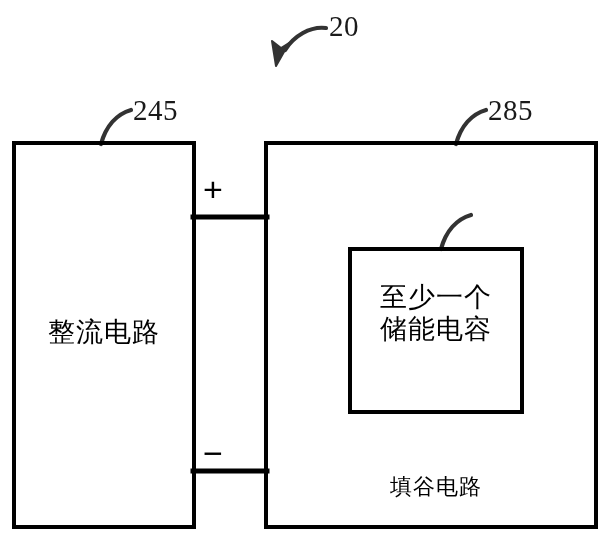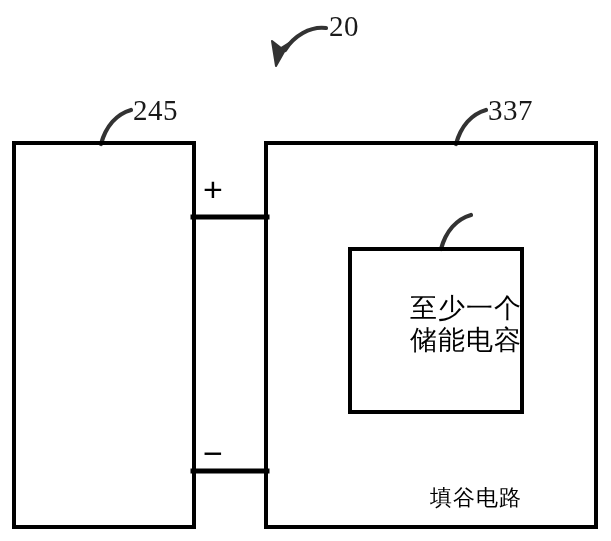--- a/index.html
+++ b/index.html
@@ -30,23 +30,22 @@
     line-height: 1;
     white-space: nowrap;
     letter-spacing: 0.5px;
   }
   .cn-label {
     position: absolute;
     font-family: "DejaVu Sans", "Liberation Sans", sans-serif;
     color: #000000;
     line-height: 1.18;
     white-space: nowrap;
-    text-align: right;
+    text-align: center;
     letter-spacing: 1px;
-    margin-top: 11px;
   }
   .sign-label {
     position: absolute;
     font-family: "Liberation Sans", "DejaVu Sans", sans-serif;
     color: #000000;
     line-height: 1;
     white-space: nowrap;
   }
   #label-rectifier {
     left: 14px;
@@ -110,27 +109,28 @@
     <line x1="193" y1="217" x2="267" y2="217" stroke="#000000" stroke-width="5" stroke-linecap="square"></line>
 
     <line x1="193" y1="471" x2="267" y2="471" stroke="#000000" stroke-width="5" stroke-linecap="square"></line>
 
   </svg>
 
   <div class="ref-num" id="ref-20">20</div>
 
   <div class="ref-num" id="ref-201">245</div>
 
-  <div class="ref-num" id="ref-202">337</div>
+  <div class="ref-num" id="ref-202">285</div>
 
 
   <div class="sign-label" id="plus-sign">+</div>
 
   <div class="sign-label" id="minus-sign">−</div>
 
+  <div class="cn-label" id="label-rectifier">整流电路</div>
 
   <div class="cn-label" id="label-valleyfill">填谷电路</div>
 
   <div class="cn-label" id="label-capacitor">
     <div>至少一个</div>
     <div>储能电容</div>
   </div>
 
 </div>
 

